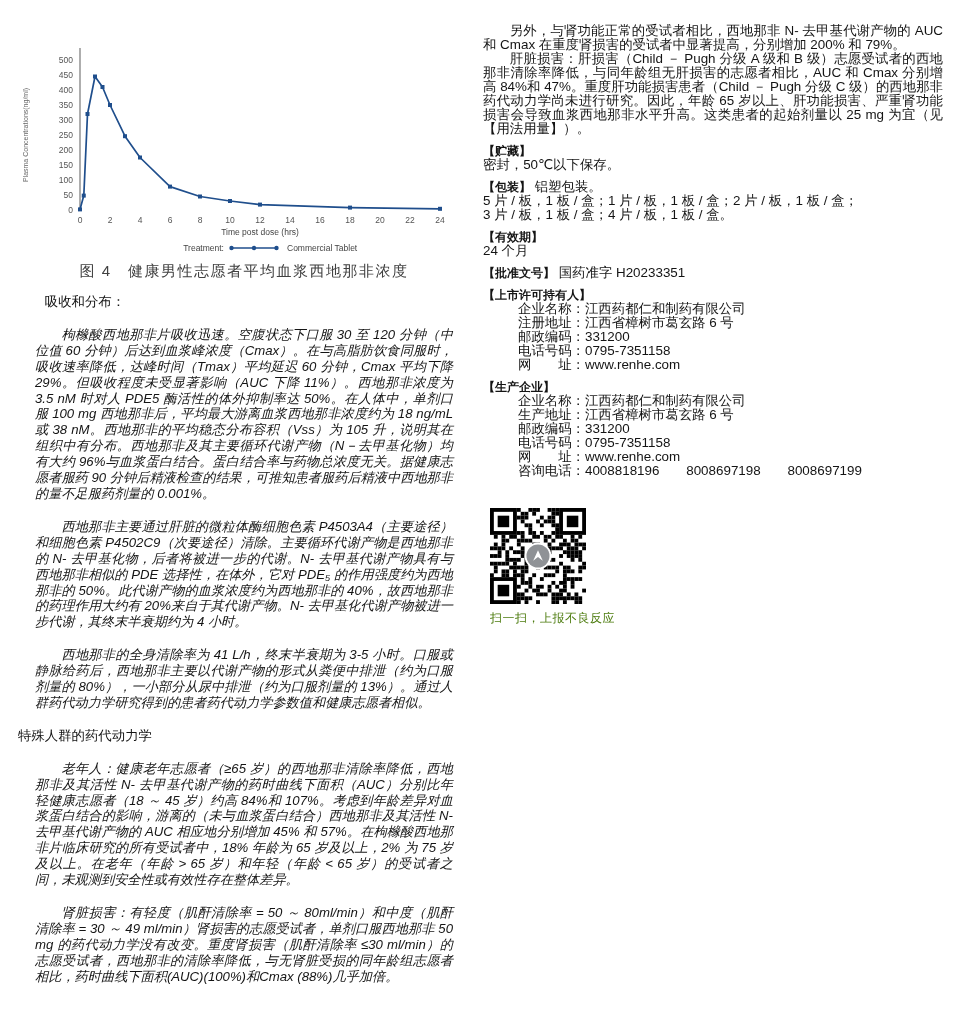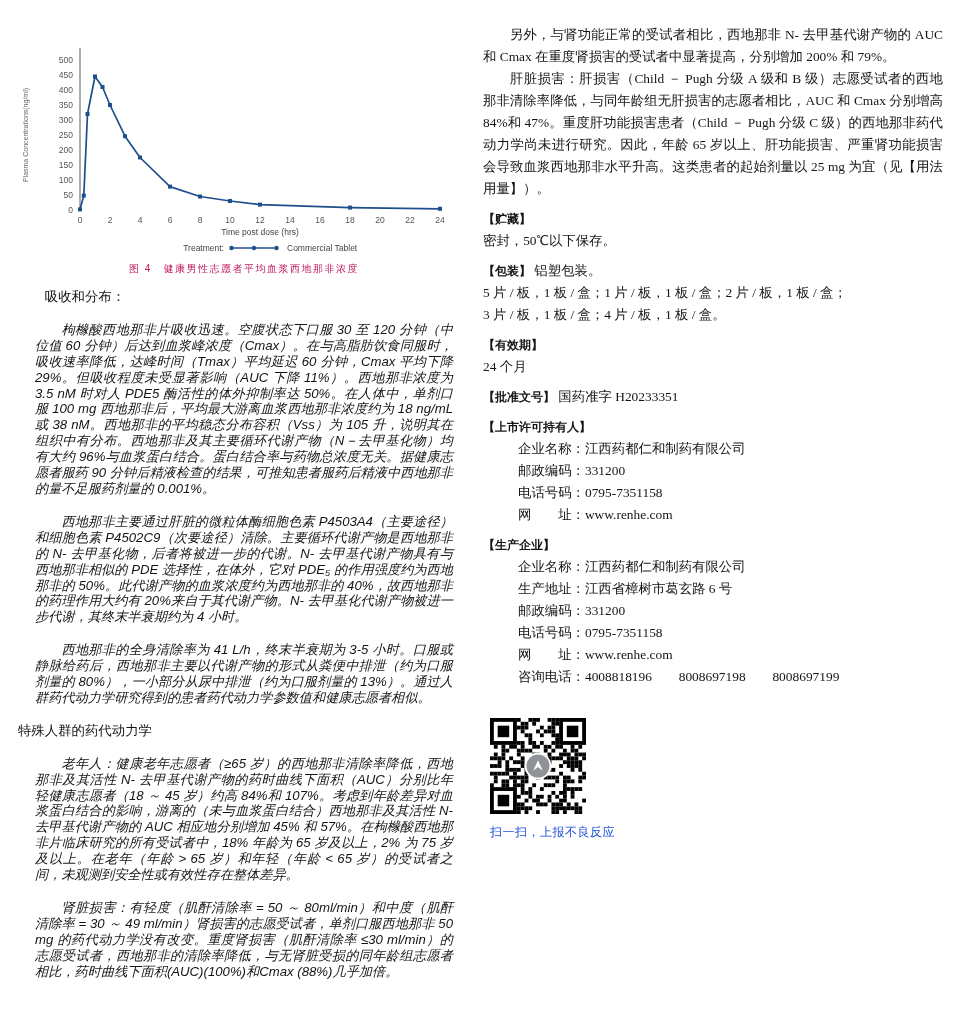--- a/index.html
+++ b/index.html
@@ -10,45 +10,45 @@
   }
   .page{display:flex;box-sizing:border-box;padding:20px 8px 0 18px;gap:13px;}
   .col{box-sizing:border-box;}
   .col.left{flex:0 0 452px;width:452px;}
   .col.right{flex:0 0 460px;width:460px;}
 
   
   .chart-figure{margin:0;}
   .chart-figure svg{display:block;}
   .fig-caption{
-    text-align:center;font-size:10px;color:#be185d;margin-top:6px;
+    text-align:center;font-size:15px;color:#404040;margin-top:6px;
     letter-spacing:1.5px;
   }
 
   
   .left-text{font-size:13.2px;line-height:15.9px;margin-top:13px;}
   .sec-heading{font-weight:normal;font-size:13.4px;margin:4px 0 1px 0;}
   .sec-heading.indent{text-indent:2em;}
   .para{text-indent:2em;text-align:justify;margin:17px;font-style:italic;}
 
   
-  .right-text{font-size:13.4px;line-height:22px;padding-top:4px;font-family:Liberation Serif, serif;}
+  .right-text{font-size:13.4px;line-height:14px;padding-top:4px;}
   .rpara{text-indent:2em;text-align:justify;margin:0;}
   .entry{margin-top:8px;}
   .entry-head{text-align:justify;}
   .entry-label{font-weight:bold;font-size:12px;}
   .entry-line{margin:0;}
   .field-row{padding-left:35px;white-space:nowrap;}
   .field-key{display:inline-block;}
   .field-val{display:inline;}
 
   .qr-block{margin-top:30px;padding-left:7px;}
   .qr{width:96px;height:96px;}
   .qr svg{display:block;}
-  .qr-caption{font-size:12px;color:#1d4ed8;margin-top:7px;letter-spacing:0.5px;}
+  .qr-caption{font-size:12px;color:#4d7c0f;margin-top:7px;letter-spacing:0.5px;}
 </style>
 </head>
 <body>
 
 <div class="page">
 
   <div class="col left">
     <figure class="chart-figure">
       <div id="chart">
           <svg width="440" height="236" viewBox="0 0 440 236">
@@ -133,20 +133,21 @@
         <div class="entry">
           <div class="entry-head"><span class="entry-label">【有效期】</span></div>
           <div class="entry-line">24 个月</div>
         </div>
         <div class="entry">
           <div class="entry-head"><span class="entry-label">【批准文号】</span><span class="entry-inline"> 国药准字 H20233351</span></div>
         </div>
         <div class="entry">
           <div class="entry-head"><span class="entry-label">【上市许可持有人】</span></div>
           <div class="field-row"><span class="field-key">企业名称：</span><span class="field-val">江西药都仁和制药有限公司</span></div>
+          <div class="field-row"><span class="field-key">注册地址：</span><span class="field-val">江西省樟树市葛玄路 6 号</span></div>
           <div class="field-row"><span class="field-key">邮政编码：</span><span class="field-val">331200</span></div>
           <div class="field-row"><span class="field-key">电话号码：</span><span class="field-val">0795-7351158</span></div>
           <div class="field-row"><span class="field-key">网　　址：</span><span class="field-val">www.renhe.com</span></div>
         </div>
         <div class="entry">
           <div class="entry-head"><span class="entry-label">【生产企业】</span></div>
           <div class="field-row"><span class="field-key">企业名称：</span><span class="field-val">江西药都仁和制药有限公司</span></div>
           <div class="field-row"><span class="field-key">生产地址：</span><span class="field-val">江西省樟树市葛玄路 6 号</span></div>
           <div class="field-row"><span class="field-key">邮政编码：</span><span class="field-val">331200</span></div>
           <div class="field-row"><span class="field-key">电话号码：</span><span class="field-val">0795-7351158</span></div>

